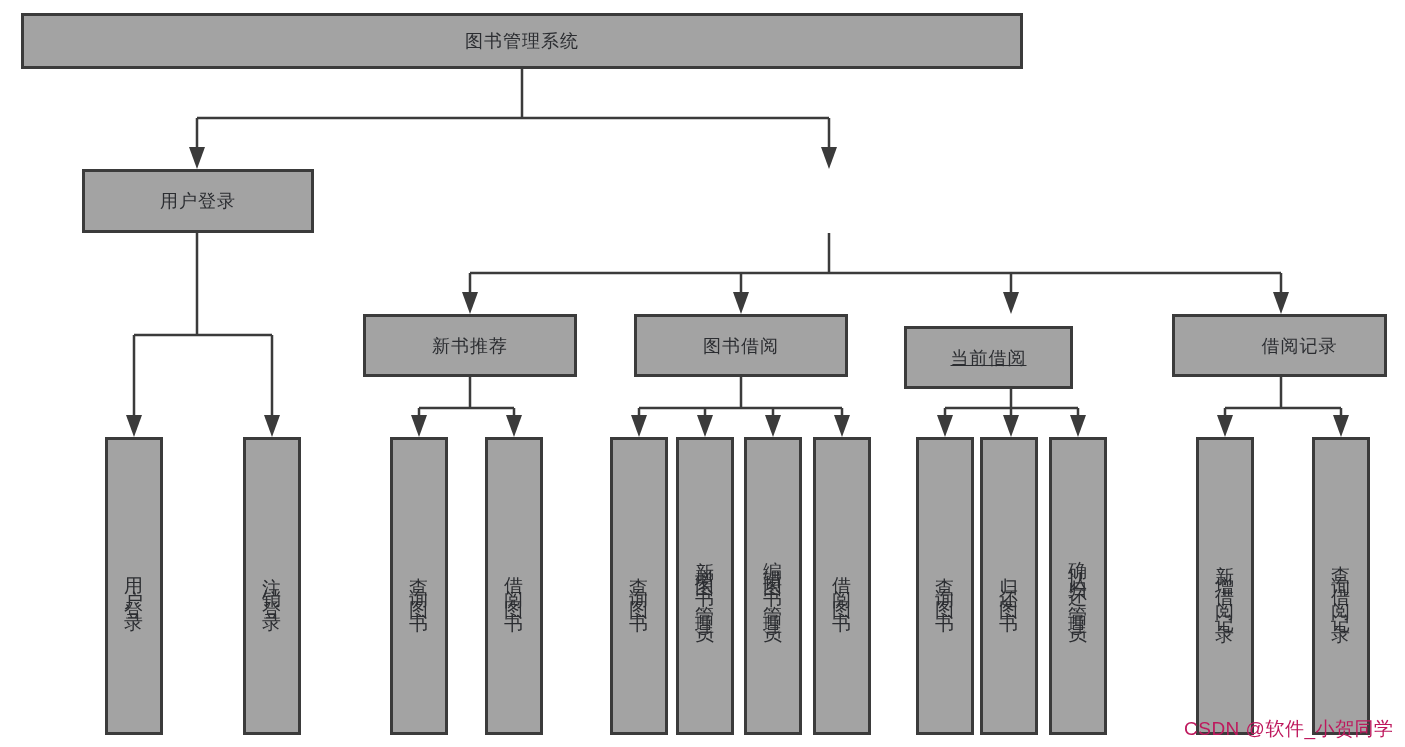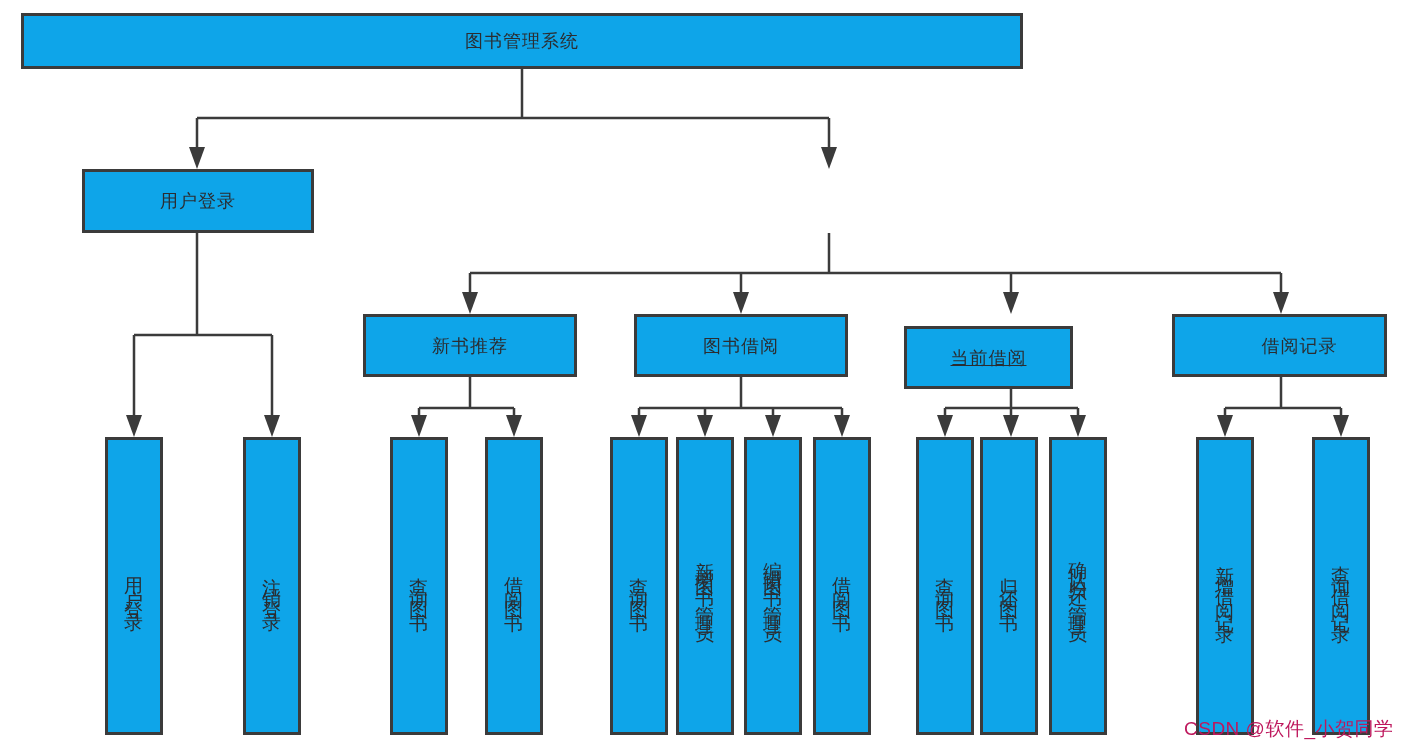--- a/index.html
+++ b/index.html
@@ -13,21 +13,21 @@
     overflow: hidden;
   }
   svg.connectors {
     position: absolute;
     left: 0; top: 0;
     width: 1405px; height: 747px;
   }
   .box {
     position: absolute;
     box-sizing: border-box;
-    background: #0ea5e9;
+    background: #a3a3a3;
     border: 3px solid #3b3b3b;
     display: flex;
     align-items: center;
     justify-content: center;
     font-size: 18px;
     letter-spacing: 1px;
     line-height: 1;
     text-align: center;
   }
   .hlabel { display: block; }

